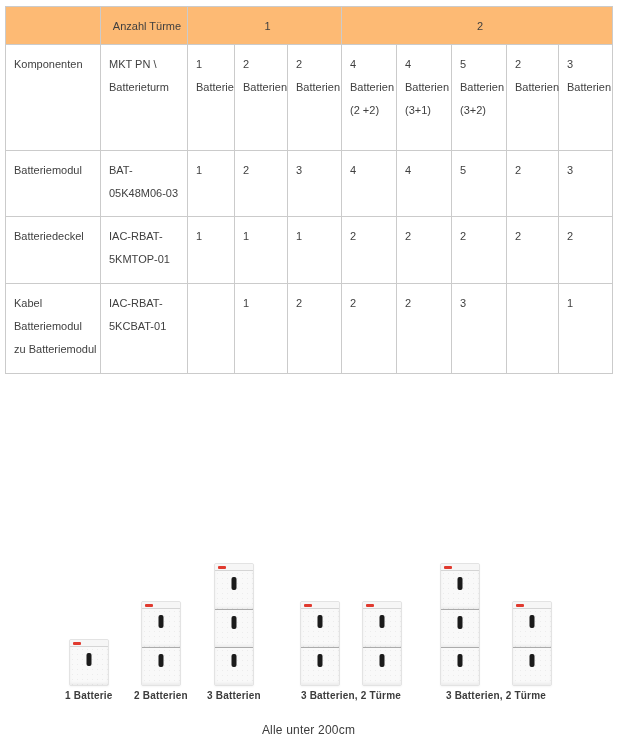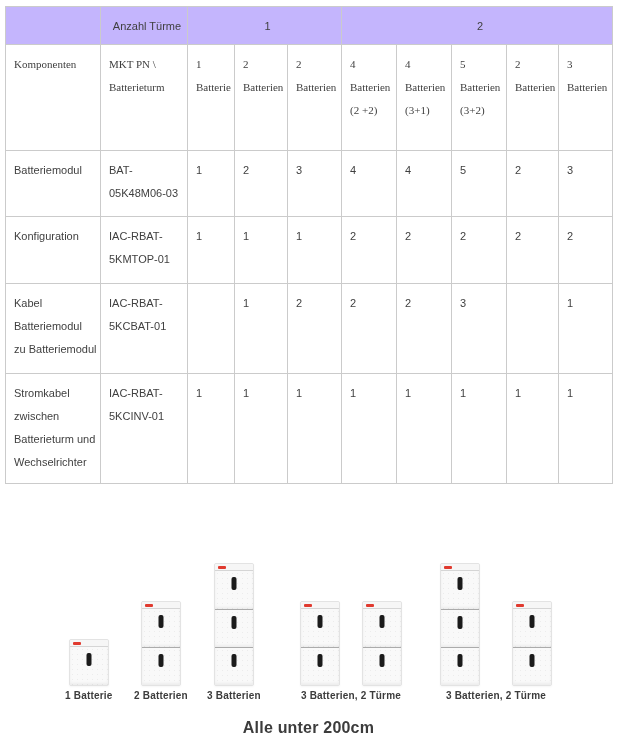--- a/index.html
+++ b/index.html
@@ -16,21 +16,21 @@
     border-collapse:collapse; table-layout:fixed;
   }
   .spec-table th, .spec-table td {
     border:1px solid #cbcbcb;
     font-size:11px; font-weight:normal; line-height:23px;
     vertical-align:top; text-align:left;
     padding:8px 2px 6px 8px;
     white-space:pre-line; overflow:visible;
     color:#3f3f3f;
   }
-  .spec-table thead tr.group-row th { background:#c4b5fd; }
+  .spec-table thead tr.group-row th { background:#fdba74; }
   .spec-table th.center { text-align:center; }
 
   
   .diagram { position:absolute; left:0; top:530px; width:617px; height:221px; }
   .config-group {
     position:absolute; bottom:50px;
     display:flex; flex-direction:column; align-items:center;
   }
   .towers-row { display:flex; align-items:flex-end; }
   .tower {
@@ -56,21 +56,21 @@
   .handle {
     position:absolute; left:50%; transform:translateX(-50%); top:6px;
     width:5px; height:13px; background:#1b1b1b; border-radius:2px;
   }
   .config-label {
     margin-top:4px; font-size:10px; font-weight:bold; color:#3c3c3c;
     white-space:nowrap; letter-spacing:0.2px;
   }
   .diagram-caption {
     position:absolute; left:0; right:0; bottom:14px; text-align:center;
-    font-size:16px; font-weight:bold; color:#3c3c3c; letter-spacing:0.2px;
+    font-size:12px; font-weight:normal; color:#3c3c3c; letter-spacing:0.2px;
   }
 </style>
 </head>
 <body>
 
 <div class="page">
 
   <table class="spec-table">
     <colgroup>
       <col style="width:95px">
@@ -84,21 +84,21 @@
       <col style="width:52px">
         <col style="width:54px">
     </colgroup>
     <thead>
         <tr class="group-row" style="height: 38px;">
           <th></th>
           <th class="center">Anzahl Türme</th>
           <th class="center" colspan="3">1</th>
           <th class="center" colspan="5">2</th>
         </tr>
-        <tr style="height: 106px; font-family: Liberation Serif, serif;">
+        <tr style="height: 106px;">
           <th>Komponenten</th>
           <th>MKT PN \
 Batterieturm</th>
           <th>1
 Batterie</th>
           <th>2
 Batterien</th>
           <th>2
 Batterien</th>
           <th>4
@@ -124,21 +124,21 @@
           <td>1</td>
           <td>2</td>
           <td>3</td>
           <td>4</td>
           <td>4</td>
           <td>5</td>
           <td>2</td>
           <td>3</td>
         </tr>
         <tr style="height: 67px;">
-          <td>Konfiguration</td>
+          <td>Batteriedeckel</td>
           <td>IAC-RBAT-
 5KMTOP-01</td>
           <td>1</td>
           <td>1</td>
           <td>1</td>
           <td>2</td>
           <td>2</td>
           <td>2</td>
           <td>2</td>
           <td>2</td>
@@ -151,36 +151,20 @@
 5KCBAT-01</td>
           <td></td>
           <td>1</td>
           <td>2</td>
           <td>2</td>
           <td>2</td>
           <td>3</td>
           <td></td>
           <td>1</td>
         </tr>
-        <tr style="height: 110px;">
-          <td>Stromkabel
-zwischen
-Batterieturm und
-Wechselrichter</td>
-          <td>IAC-RBAT-
-5KCINV-01</td>
-          <td>1</td>
-          <td>1</td>
-          <td>1</td>
-          <td>1</td>
-          <td>1</td>
-          <td>1</td>
-          <td>1</td>
-          <td>1</td>
-        </tr>
       </tbody>
   </table>
 
   <div class="diagram">
     <div id="tower-groups">
         <div class="config-group" style="left: 65px;">
           <div class="towers-row" style="gap: 0px;">
             <div class="tower">
               <div class="cap">
                 <div class="logo" style="background: rgb(224, 58, 47);"></div>

